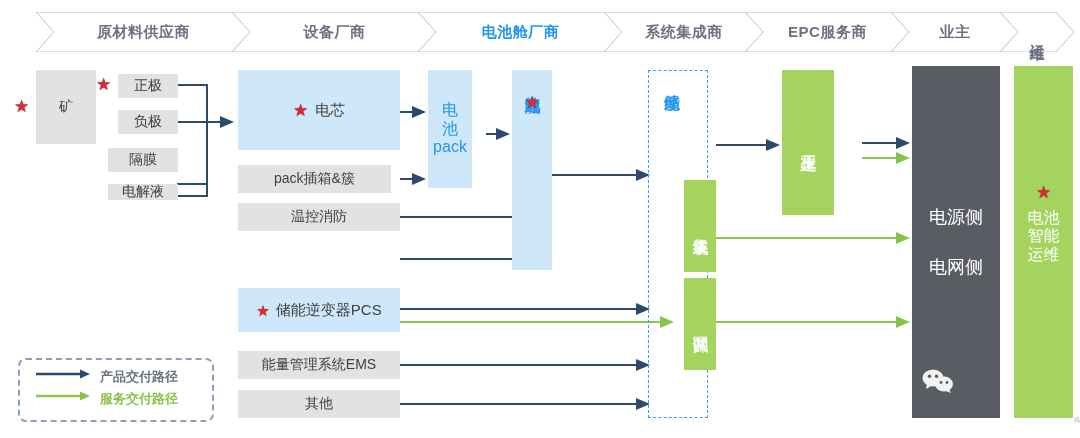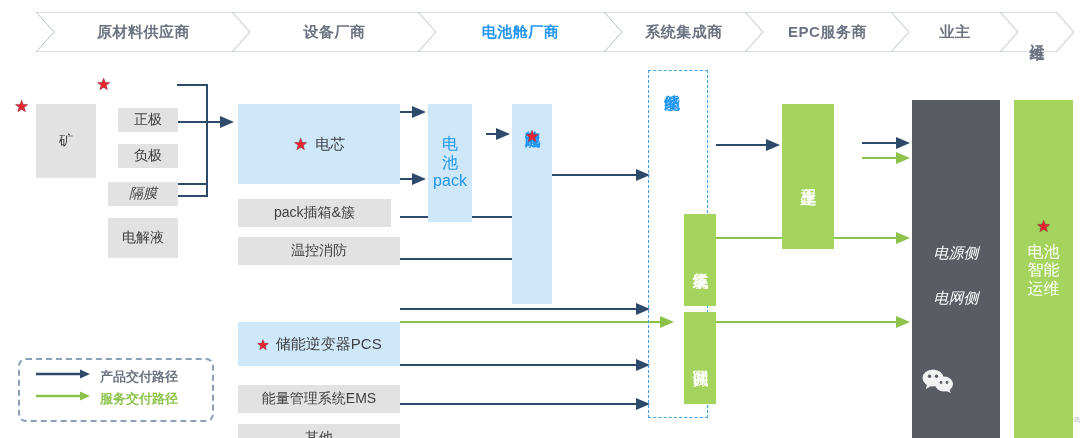--- a/index.html
+++ b/index.html
@@ -6,26 +6,26 @@
   body{width:1080px;height:438px;font-family:"Liberation Sans","DejaVu Sans",sans-serif;}
   #stage{position:relative;width:1080px;height:438px;overflow:hidden;background:#fff;}
 
   
   .chev{position:absolute;top:12px;height:40px;display:flex;align-items:center;justify-content:center;}
   .chev .lbl{position:relative;z-index:3;font-weight:bold;font-size:15px;color:#6b7280;letter-spacing:.5px;text-align:center;line-height:16px;}
   .chev.active .lbl{color:#2196f3;}
   .chev svg{position:absolute;left:0;top:0;}
 
   
-  .box{position:absolute;box-sizing:border-box;display:flex;align-items:center;justify-content:center;text-align:center;margin-top:34px;}
+  .box{position:absolute;box-sizing:border-box;display:flex;align-items:center;justify-content:center;text-align:center;}
   .gray{background:#e2e2e2;color:#404040;font-size:14px;}
   .blue{background:#cfe8f9;color:#404040;font-size:15px;}
   .bluetxt{background:#cfe8f9;color:#2196f3;font-size:16px;}
   .green{background:#a4d45e;color:#ffffff;font-size:16px;}
-  .dark{background:#595c63;color:#ffffff;font-size:15px;font-style:italic;}
+  .dark{background:#595c63;color:#ffffff;font-size:18px;}
   .vert{writing-mode:vertical-rl;text-orientation:upright;line-height:1.05;}
   .stk{display:flex;flex-direction:column;align-items:center;justify-content:center;line-height:1.15;}
 
   .star{color:#e8262b;font-size:17px;line-height:1;text-shadow:0 0 1px #1f3864;}
   .star.sm{font-size:15px;}
 
   
   .dashbox{position:absolute;box-sizing:border-box;border:1.5px dashed #3aa0e8;background:transparent;}
 
   
@@ -148,24 +148,24 @@
     <span>矿</span>
   </div>
 
   <div class="star" style="left:96px;top:76px;position:absolute;">★</div>
   <div class="box gray" style="left:118px;top:74px;width:60px;height:24px;">
     <span>正极</span>
   </div>
   <div class="box gray" style="left:118px;top:110px;width:60px;height:24px;">
     <span>负极</span>
   </div>
-  <div class="box gray" style="left:108px;top:148px;width:70px;height:24px;font-style:italic;">
+  <div class="box gray" style="left:108px;top:148px;width:70px;height:24px;">
     <span>隔膜</span>
   </div>
-  <div class="box gray" style="left:108px;top:184px;width:70px;height:40px;">
+  <div class="box gray" style="left:108px;top:184px;width:70px;height:16px;">
     <span>电解液</span>
   </div>
 
   <div class="box blue" style="left:238px;top:70px;width:162px;height:80px;">
     <span class="star" style="margin-right:7px;">★</span>
     <span>电芯</span>
   </div>
   <div class="box gray" style="left:238px;top:165px;width:153px;height:28px;">
     <span>pack插箱&amp;簇</span>
   </div>

